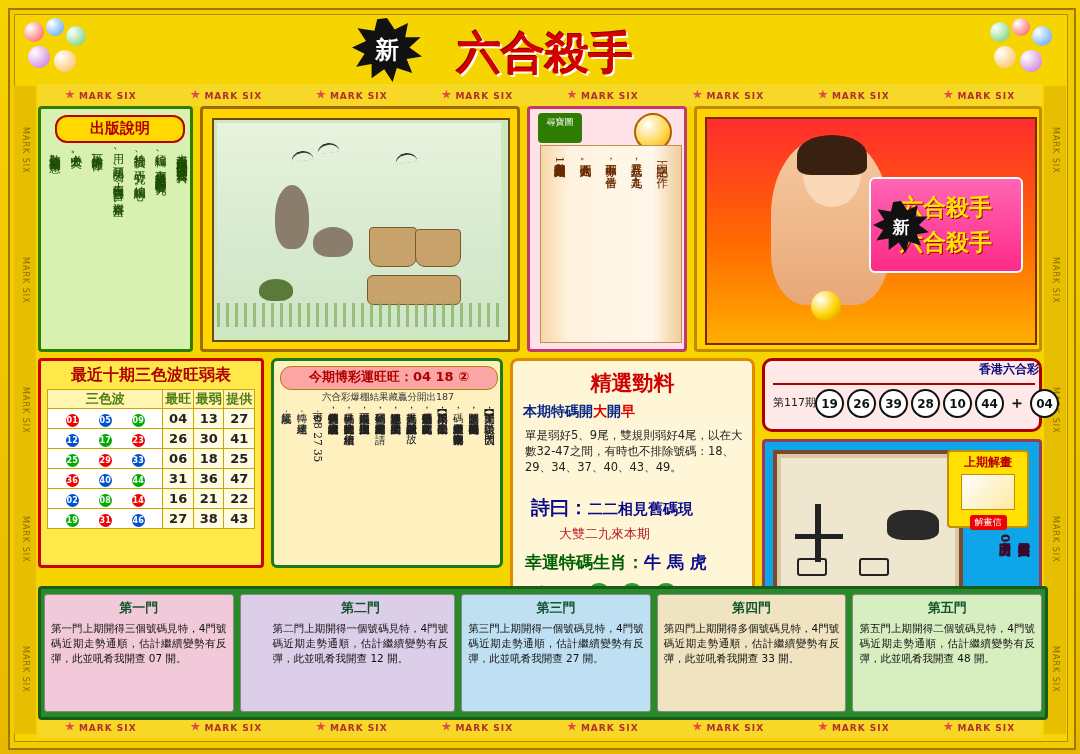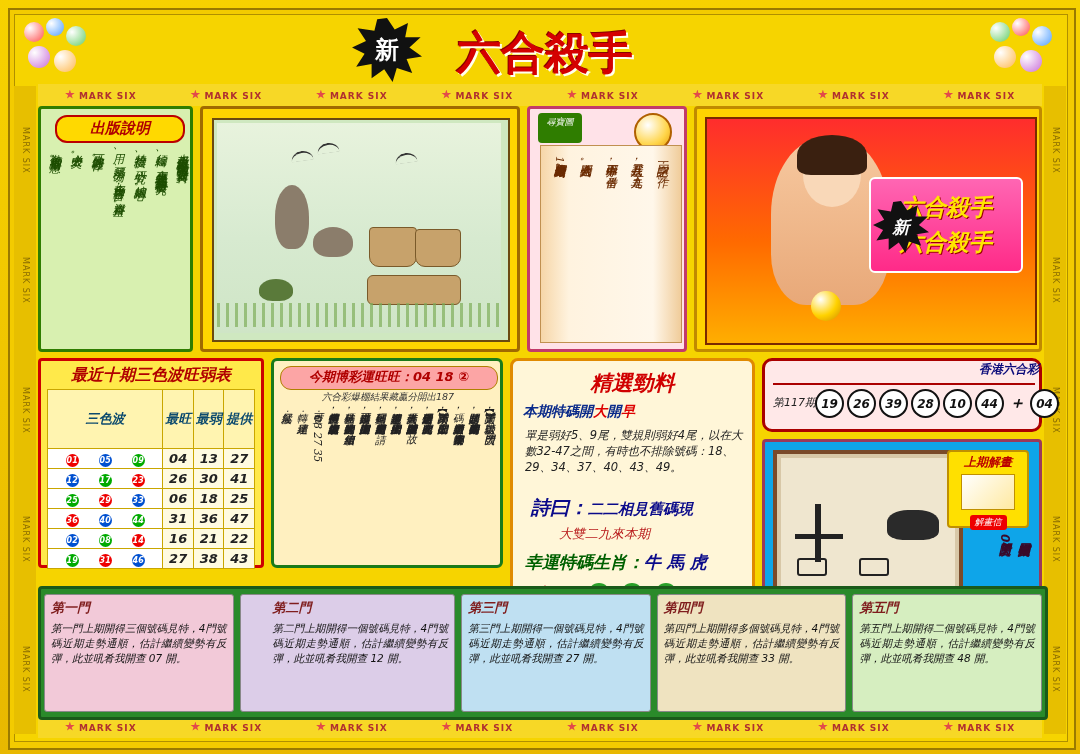--- a/index.html
+++ b/index.html
@@ -37,21 +37,21 @@
 
   
   .markstrip{position:absolute;left:38px;width:1004px;height:22px;background:#f7d826;display:flex;align-items:center;}
   .markstrip.top{top:84px;}
   .markstrip.bottom{top:716px;}
   .markstrip .mk{flex:1;text-align:center;font-size:9px;color:#b03030;font-weight:bold;letter-spacing:1px;}
   .markstrip .mk i{display:inline-block;width:10px;height:10px;margin-right:4px;background:#e24a4a;
      clip-path:polygon(50% 0,61% 35%,98% 35%,68% 57%,79% 91%,50% 70%,21% 91%,32% 57%,2% 35%,39% 35%);vertical-align:-1px;}
 
   
-  .main{position:absolute;left:38px;top:106px;width:1004px;height:608px;font-style:italic;}
+  .main{position:absolute;left:38px;top:106px;width:1004px;height:608px;}
 
   
   .panel{position:absolute;box-sizing:border-box;}
 
   
   .pub{left:0;top:0;width:155px;height:246px;background:#d8f0b0;border:3px solid #2f7d00;border-radius:4px;}
   .pub-title{position:absolute;left:14px;top:6px;width:126px;height:24px;background:#ffd900;border:2px solid #b00;border-radius:12px;
      text-align:center;line-height:22px;font-size:15px;font-weight:bold;color:#b00000;}
   .pub-body{position:absolute;left:6px;top:36px;width:142px;height:202px;display:flex;flex-direction:row-reverse;justify-content:space-between;}
   .pub-body p{writing-mode:vertical-rl;margin:0;font-size:11.5px;line-height:15px;color:#1d4d00;font-family:"DejaVu Serif","Liberation Serif",serif;height:198px;letter-spacing:1px;}
@@ -85,21 +85,21 @@
   .hero-new{position:absolute;left:166px;top:82px;width:56px;height:52px;}
   .hero-new .sb{position:absolute;inset:0;background:#111;clip-path:polygon(50% 0%,61% 18%,80% 8%,76% 30%,98% 30%,82% 46%,100% 60%,78% 64%,86% 86%,64% 78%,58% 100%,46% 80%,28% 94%,28% 72%,6% 76%,18% 56%,0% 46%,20% 36%,8% 16%,32% 20%,36% 2%);}
   .hero-new .t{position:absolute;inset:0;display:flex;align-items:center;justify-content:center;color:#fff;font-size:17px;font-weight:bold;}
   .hero-ball{position:absolute;left:104px;bottom:22px;width:30px;height:30px;border-radius:50%;background:radial-gradient(circle at 32% 28%,#fff,#ffd200 55%,#d08a00);}
 
   
   
   .wave{left:0;top:252px;width:226px;height:210px;background:#ffe94a;border:3px solid #c00;border-radius:4px;}
   .wave-title{position:absolute;left:0;top:4px;width:100%;text-align:center;font-size:16px;font-weight:bold;color:#b00000;}
   .wave-tbl{position:absolute;left:6px;top:28px;width:208px;border-collapse:collapse;}
-  .wave-tbl th{font-size:13px;color:#0c4a6e;padding:20px 0;border:1px solid #c9a600;background:#fff4b0;}
+  .wave-tbl th{font-size:13px;color:#4d7c0f;padding:0 0;border:1px solid #c9a600;background:#fff4b0;}
   .wave-tbl td{font-size:13px;text-align:center;padding:2px 0;border:1px solid #c9a600;background:#fffbe0;color:#222;font-weight:bold;}
   .wave-tbl td.nums{background:#fff;padding:1px;}
   .mini{display:inline-block;width:13px;height:13px;line-height:13px;border-radius:50%;color:#fff;font-size:8px;margin:0 10px;text-align:center;}
   .m-r{background:#e00;} .m-b{background:#0050d0;} .m-g{background:#0a0;}
 
   
   .pred{left:233px;top:252px;width:232px;height:210px;background:#fff0c0;border:3px solid #1a7a1a;border-radius:6px;}
   .pred-hd{position:absolute;left:6px;top:5px;width:216px;height:22px;background:#fca5a5;border:1px solid #b08000;border-radius:11px;
      text-align:center;line-height:20px;font-size:13px;font-weight:bold;color:#b00000;}
   .pred-sub{position:absolute;left:6px;top:30px;width:216px;text-align:center;font-size:9.5px;color:#333;}
@@ -136,21 +136,21 @@
   .prev-badge{position:absolute;right:10px;top:8px;width:78px;height:74px;background:#ffe000;border:2px solid #c09000;border-radius:4px;text-align:center;}
   .prev-badge .bt{font-size:12px;font-weight:bold;color:#b00;margin-top:2px;}
   .prev-badge .bimg{width:52px;height:34px;margin:3px auto 0;background:linear-gradient(135deg,#fff,#ffe9a0);border:1px solid #c09000;}
   .prev-badge .bb{display:inline-block;margin-top:2px;padding:1px 5px;background:#e00;color:#fff;font-size:9px;border-radius:3px;}
   .prev-vtext{position:absolute;right:8px;top:92px;width:80px;height:140px;display:flex;flex-direction:row-reverse;justify-content:flex-start;gap:4px;}
   .prev-vtext p{writing-mode:vertical-rl;margin:0;font-size:12px;line-height:15px;color:#3a0a2a;font-weight:bold;}
 
   
   .doors{position:absolute;left:0;top:480px;width:1004px;height:128px;background:#2a8a2a;border:3px solid #1a5a1a;border-radius:4px;display:flex;}
   .door{flex:1;margin:5px 3px;border:1px solid #888;border-radius:3px;padding:4px 6px;box-sizing:border-box;}
-  .door h4{margin:0 0 4px;text-align:left;font-size:13px;font-weight:bold;color:#7f1d1d;}
+  .door h4{margin:0 0 4px;text-align:center;font-size:13px;font-weight:bold;color:#14532d;}
   .door p{margin:0;font-size:10.5px;line-height:15px;color:#111;text-align:justify;}
   .d1{background:#f2c9d8;} .d2{background:#dccde8;padding-left:32px;} .d3{background:#bfe0f2;} .d4{background:#efe3c0;} .d5{background:#d6eec0;}
 </style>
 </head>
 <body>
 
 <div class="page">
   <div class="frame-outer"></div>
   <div class="frame-mid"></div>
   <div class="frame-in"></div>

